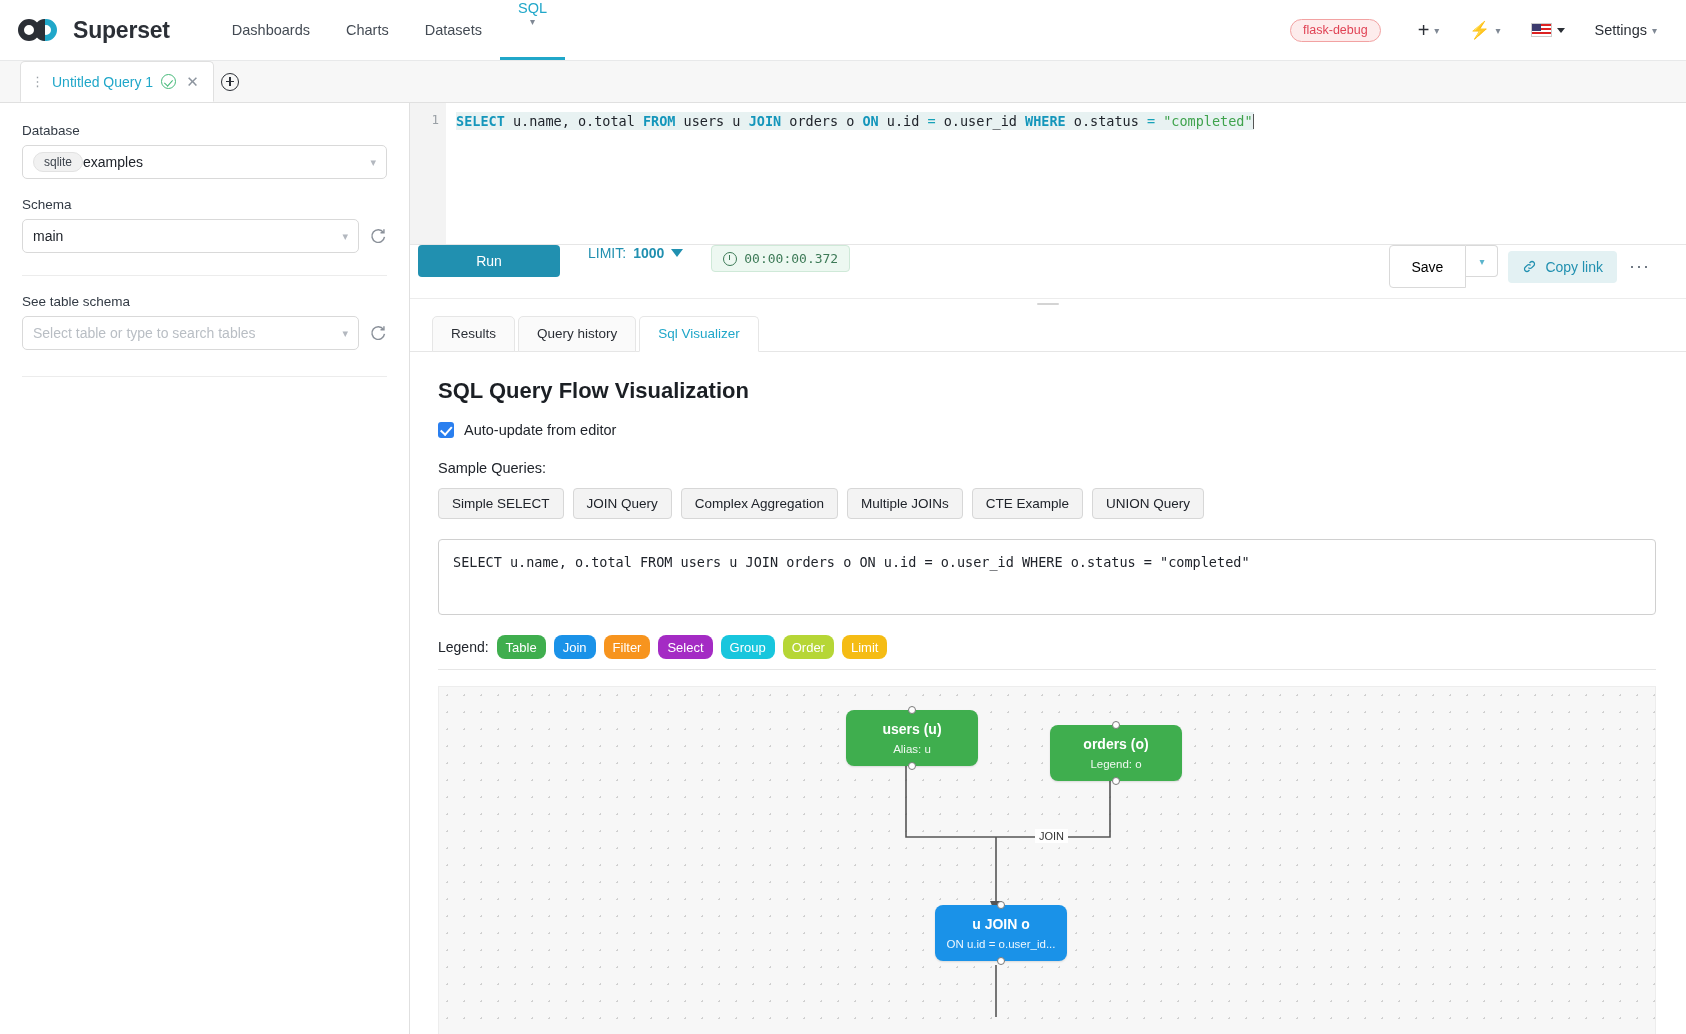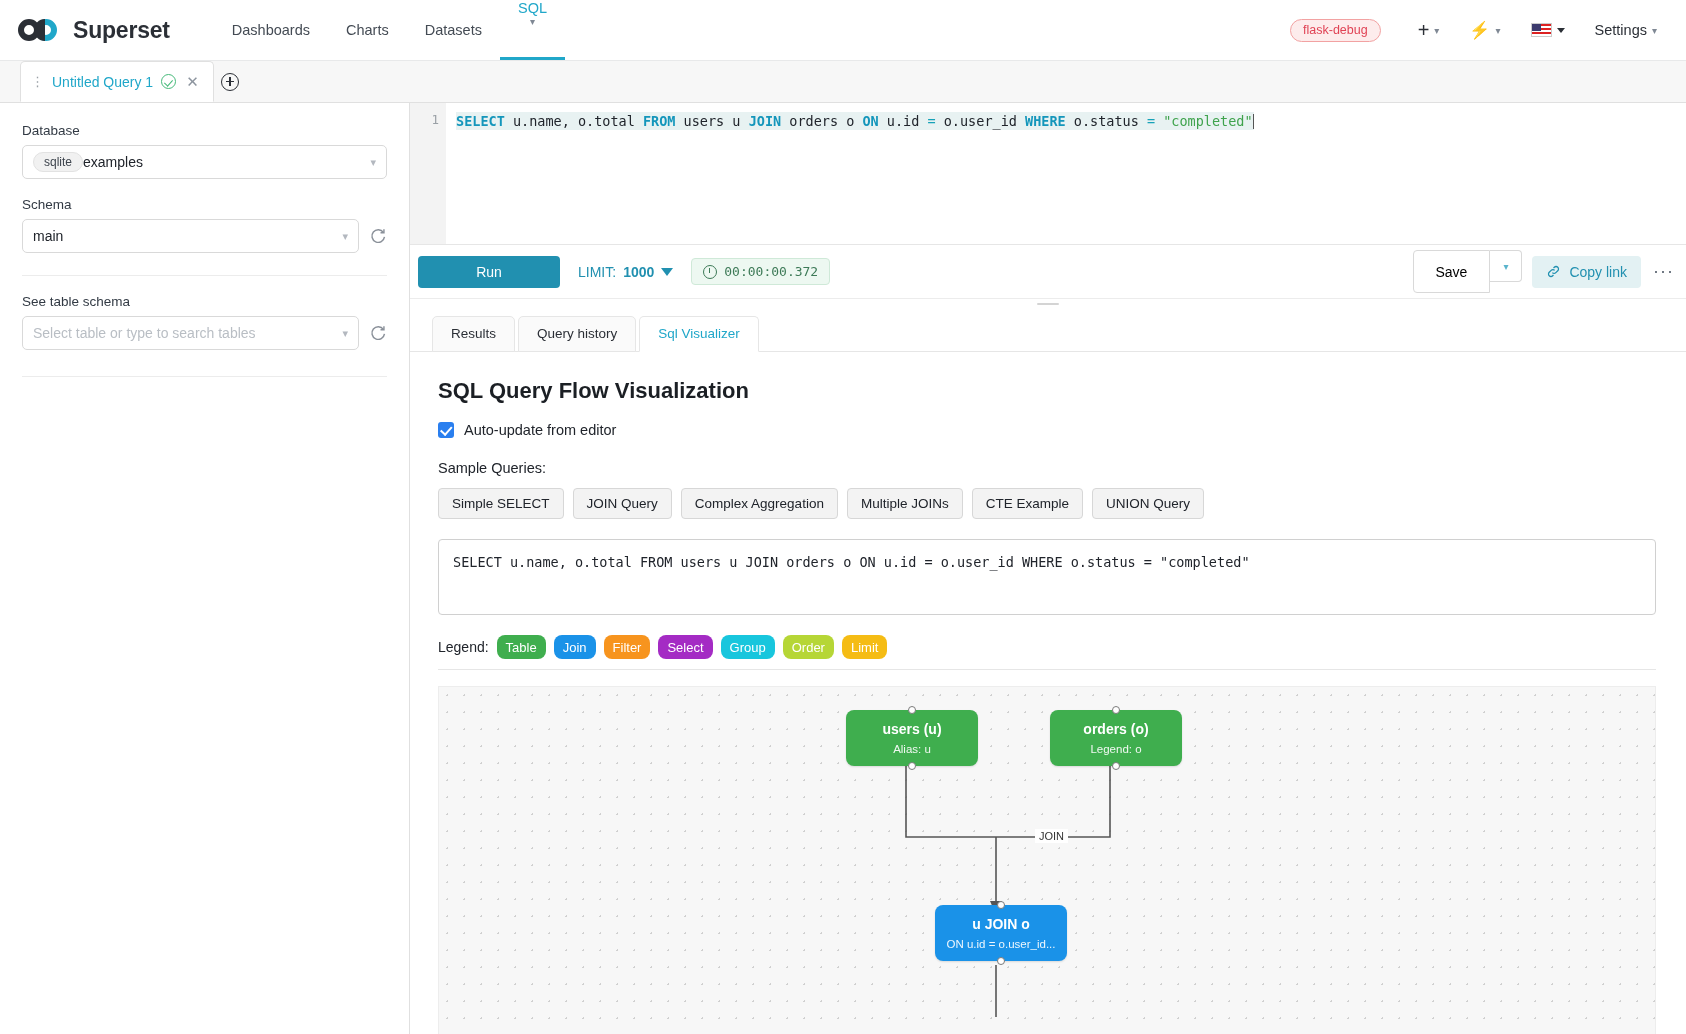--- a/index.html
+++ b/index.html
@@ -101,21 +101,21 @@
   }
   .gutter { width: 36px; background: #f3f3f3; color: #9aa0a6; text-align: right; padding: 9px 7px 0 0; font-size: 12.5px; }
   .code-area { flex: 1; padding: 9px 0 0 10px; position: relative; }
   .code-line { background: #e8f2f2; display: inline-block; padding: 1px 0; white-space: pre; }
   .kw { color: #1496bb; font-weight: bold; }
   .op { color: #17a2b8; }
   .str { color: #3fa34d; }
   .caret-text { display:inline-block; width:1px; height:15px; background:#555; vertical-align:-3px; }
 
   
-  .toolbar { height: 54px; display: flex; align-items: center; padding: 0 10px 0 8px; gap: 18px; border-bottom:1px solid #ececec; }
+  .toolbar { height: 54px; display: flex; align-items: flex-start; padding: 0 34px 0 8px; gap: 28px; border-bottom:1px solid #ececec; }
   .btn-run {
     background: #2190b0; color: #fff; border: none; border-radius: 4px;
     width: 142px; height: 32px; font-size: 14px; cursor: pointer;
   }
   .limit-ctl { color: #2190b0; font-size: 14px; display: flex; align-items: center; gap: 7px; cursor: pointer; }
   .limit-ctl b { font-weight: bold; }
   .tri-down { width:0;height:0;border-left:6px solid transparent;border-right:6px solid transparent;border-top:8px solid #2190b0; }
   .timer {
     border: 1px solid #cfe9d8; background: #edf8f1; color: #3d7a57; border-radius: 4px;
     font-size: 13px; padding: 5px 11px; display: flex; align-items: center; gap: 7px;
@@ -367,21 +367,21 @@
           <path d="M557,278 L557,330" stroke="#555" stroke-width="1.6" fill="none"></path>
         </svg>
         <div class="edge-label" style="left:596px;top:142px">JOIN</div>
         <div id="flow-nodes">
             <div class="node tablenode" style="left: 407px; top: 23px;">
               <span class="handle top"></span>
               <span class="nt">users (u)</span>
               <span class="ns">Alias: u</span>
               <span class="handle bottom"></span>
             </div>
-            <div class="node tablenode" style="left: 611px; top: 23px;">
+            <div class="node tablenode" style="left: 611px; top: 38px;">
               <span class="handle top"></span>
               <span class="nt">orders (o)</span>
               <span class="ns">Legend: o</span>
               <span class="handle bottom"></span>
             </div>
             <div class="node joinnode" style="left: 496px; top: 218px;">
               <span class="handle top"></span>
               <span class="nt">u JOIN o</span>
               <span class="ns">ON u.id = o.user_id...</span>
               <span class="handle bottom"></span>

